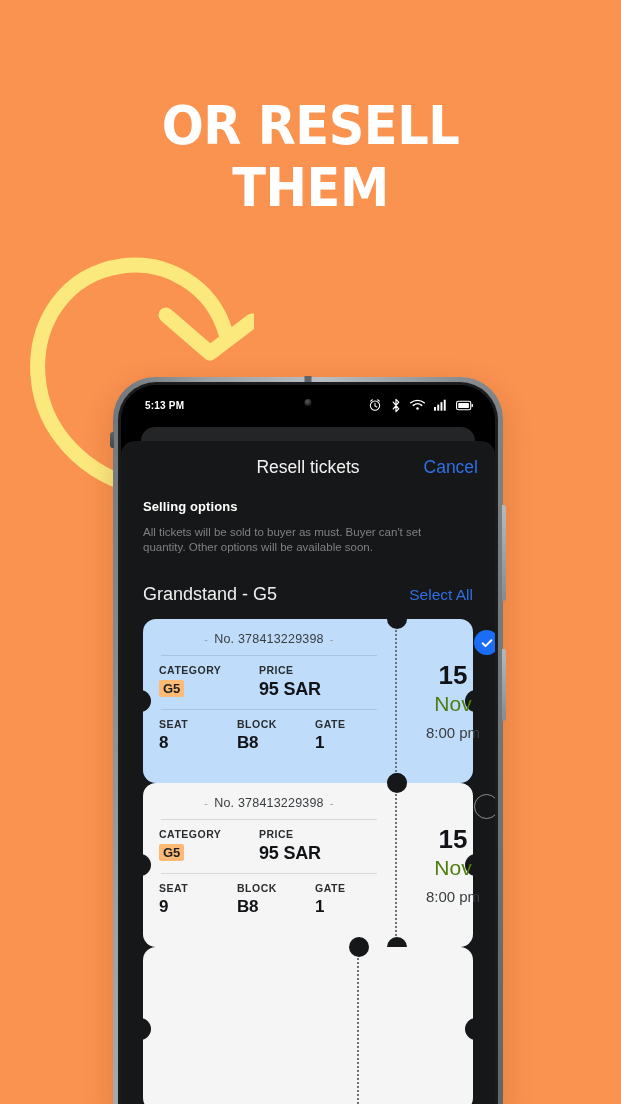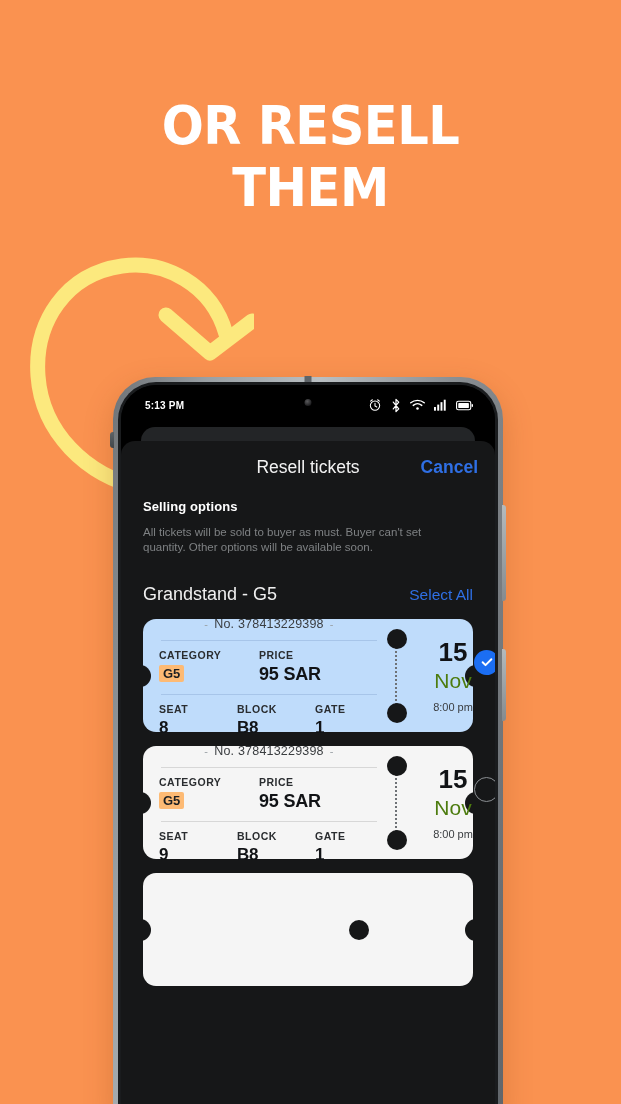--- a/index.html
+++ b/index.html
@@ -116,21 +116,21 @@
   }
   .sheet-header {
     position: relative;
     height: 52px;
     display: flex; align-items: center; justify-content: center;
   }
   .sheet-title { color: #f2f2f2; font-size: 17.5px; font-weight: 400; }
   .sheet-cancel {
     position: absolute; right: 17px; top: 50%;
     transform: translateY(-50%);
-    color: #2f6fe4; font-size: 17.5px; font-weight: 700;
+    color: #2f6fe4; font-size: 17.5px; font-weight: 400;
     cursor: pointer;
   }
 
   .sheet-body { padding: 0 22px; }
 
   .section-title {
     color: #ffffff;
     font-size: 13px; font-weight: 700;
     margin-top: 6px;
     letter-spacing: .1px;
@@ -166,26 +166,24 @@
     display: flex; align-items: baseline; justify-content: space-between; gap: 44px;
   }
   .group-name { color: #f0f0f0; font-size: 18px; }
   .select-all { color: #2f6fe4; font-size: 15.5px; font-weight: 500; cursor: pointer; }
 
   
   .ticket-list { margin-top: 14px; }
 
   .ticket {
     position: relative;
-    height: 113px;
+    height: 164px;
     border-radius: 13px;
-    margin-bottom: 14px;
     display: flex;
     overflow: visible;
-    align-items: center;
   }
   .ticket.selected { background: #bfdcfb; }
   .ticket.plain    { background: #f5f5f5; }
 
   .t-left {
     flex: 1 1 auto;
     padding: 13px 16px 10px 16px;
     display: flex; flex-direction: column;
   }
   .t-right {
@@ -263,21 +261,21 @@
   }
 
   .c-cat   { width: 100px; }
   .c-price { width: 120px; }
   .c-seat  { width: 78px; }
   .c-block { width: 78px; }
   .c-gate  { width: 60px; }
 
   .d-day   { font-size: 26px; font-weight: 700; color: #111316; line-height: 1; }
   .d-mon   { font-size: 21px; font-weight: 400; color: #4d7c0f; margin-top: 4px; }
-  .d-time  { font-size: 11px; color: #3a3d40; margin-top: 8px; }
+  .d-time  { font-size: 15px; color: #3a3d40; margin-top: 8px; }
 
   .check {
     position: absolute;
     top: 11px; right: 12px;
     width: 25px; height: 25px;
     border-radius: 50%;
     background: #1b6ef3;
     display: flex; align-items: center; justify-content: center;
   }
   .check svg { display: block; }

